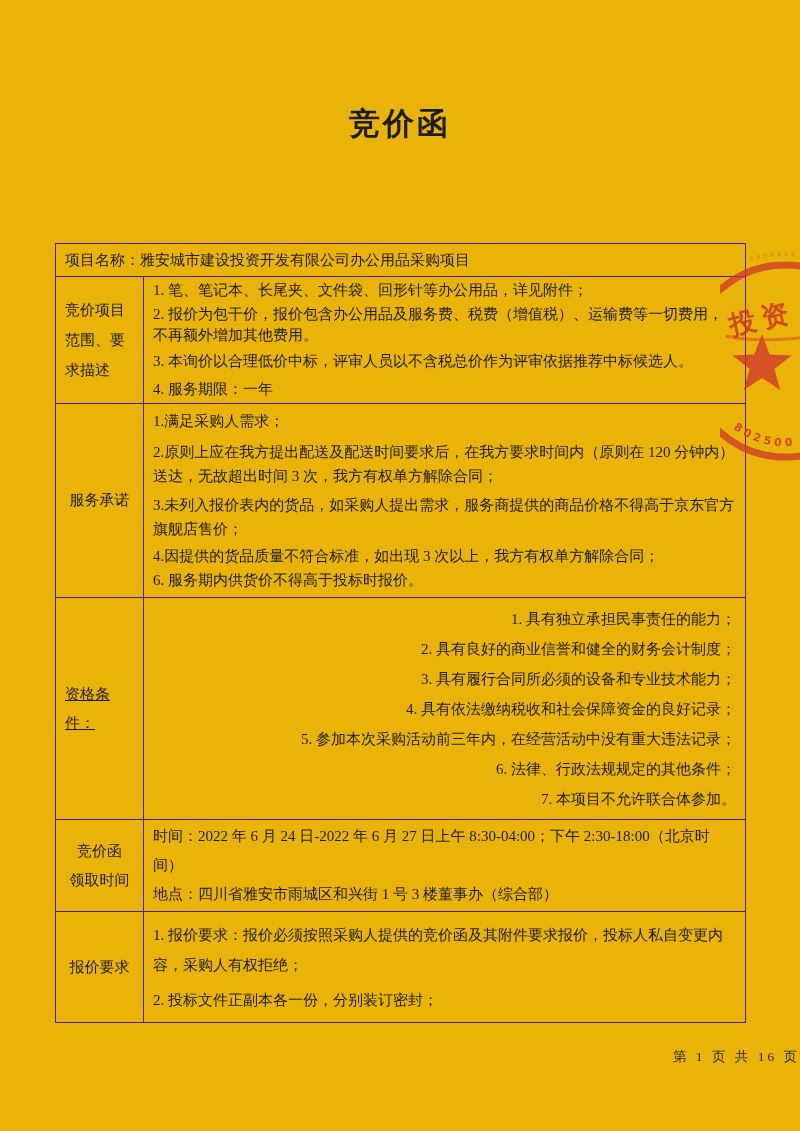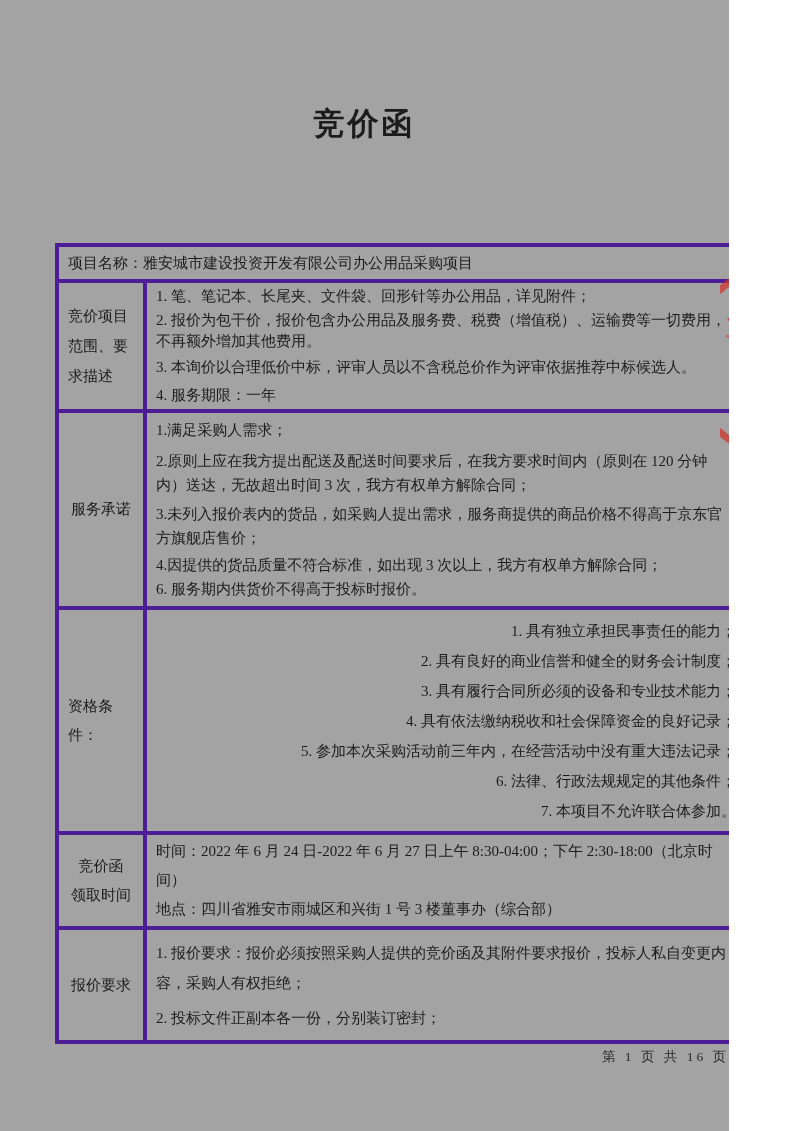--- a/index.html
+++ b/index.html
@@ -1,19 +1,19 @@
 <!DOCTYPE html>
 <html><head>
 <meta charset="utf-8">
 <style>
   html,body{margin:0;padding:0;background:#ffffff;}
   .page{
     position:relative;
-    width:729px;height:1131px;
-    background:#a3a3a3;
+    width:800px;height:1131px;
+    background:#eab308;
     overflow:hidden;
     font-family:"Liberation Serif","DejaVu Serif",serif;
     color:#1c1c1c;
   }
   .title{
     position:absolute;top:103px;left:0;width:100%;
     margin:0;text-align:center;
     font-size:31px;font-weight:bold;letter-spacing:3px;
   }
   .intro{
@@ -21,29 +21,29 @@
     margin:0;font-size:17.5px;line-height:29px;
     text-indent:2em;text-align:justify;
   }
   .intro .proj{font-weight:bold;text-decoration:underline;text-underline-offset:3px;}
   .doc-table{
     position:absolute;top:243px;left:55px;width:690px;
     border-collapse:collapse;table-layout:fixed;
     font-size:15px;
   }
   .doc-table td{
-    border:4px solid #4c1d95;
+    border:1px solid #4c1d95;
     padding:2px 9px;
     vertical-align:middle;
     overflow:hidden;
     margin-top:6px;
   }
   .label-cell{text-align:center;padding:2px 5px;line-height:29px;}
   .scope-label{text-align:left;line-height:30px;padding:2px 6px;}
-  .qual-label{text-align:left;padding:2px 6px;}
+  .qual-label{text-align:left;padding:2px 6px;text-decoration:underline;}
   .cell p{margin:0;}
   .scope-cell p{line-height:21px;}
   .scope-cell p.m1{margin-bottom:3px;}
   .scope-cell p.m2{margin-bottom:5px;}
   .scope-cell p.m3{margin-bottom:7px;}
   .service-cell p{line-height:24px;}
   .service-cell p.g1{margin-bottom:7px;}
   .service-cell p.g2{margin-bottom:5px;}
   .service-cell p.g3{margin-bottom:3px;}
   .qual-cell p{line-height:30px;text-align:right;}

